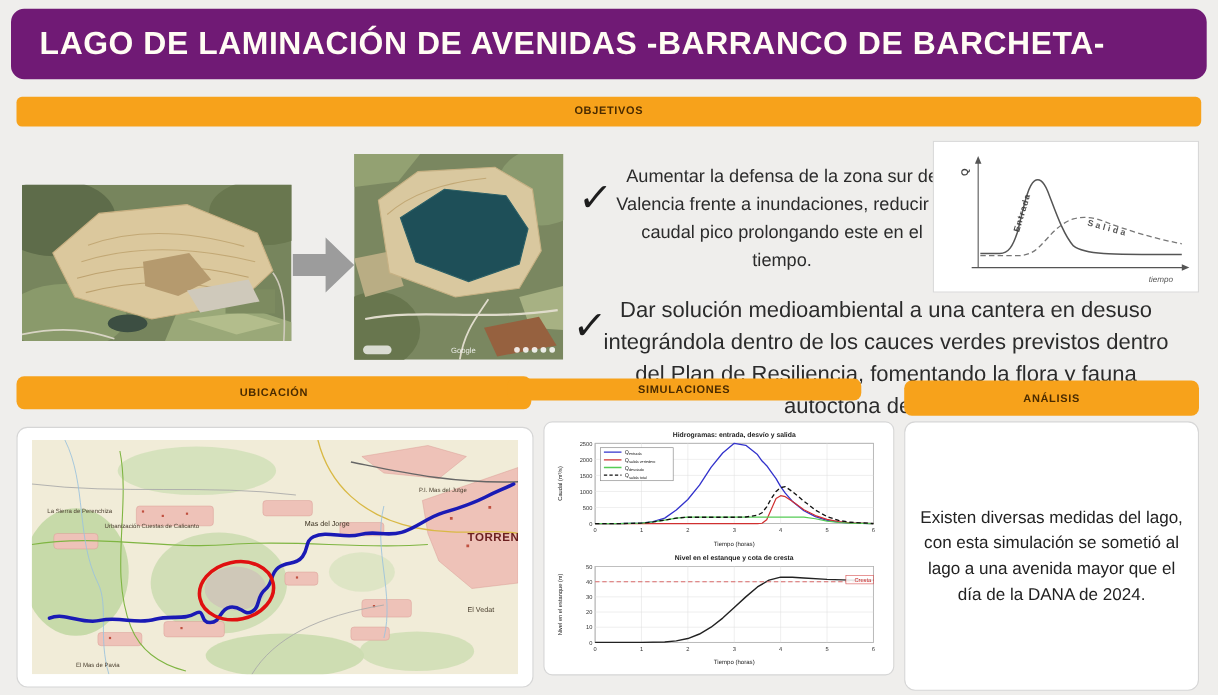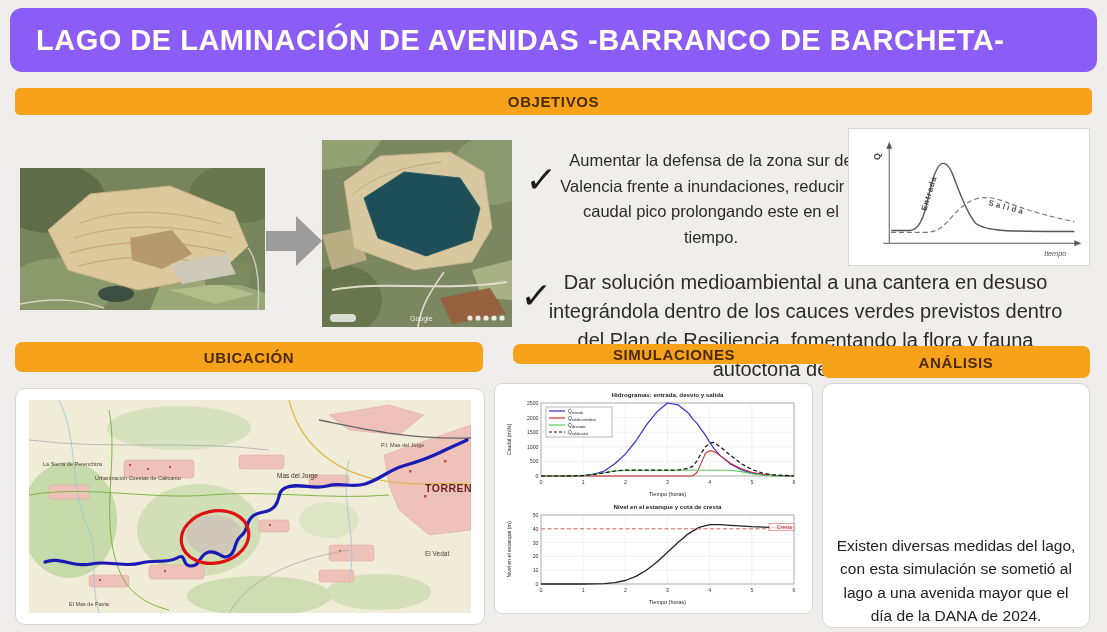--- a/index.html
+++ b/index.html
@@ -3,52 +3,52 @@
 <meta charset="utf-8">
 <style>
   html,body{margin:0;padding:0}
   body{
     width:1107px;height:632px;position:relative;overflow:hidden;
     background:#efeeec;font-family:"Liberation Sans",sans-serif;color:#2b2b2b;
   }
   svg{font-family:"Liberation Sans",sans-serif;display:block}
   .title-bar{
     position:absolute;left:10px;top:8px;width:1087px;height:64px;
-    background:#8b5cf6;border-radius:12px;display:flex;align-items:center;
+    background:#701a75;border-radius:12px;display:flex;align-items:center;
     padding-left:26px;box-sizing:border-box;
   }
   .title-bar h1{margin:0;color:#FFFDF4;font-size:29px;font-weight:bold;letter-spacing:.5px;white-space:nowrap}
   .bar{
     position:absolute;background:#F7A21B;border-radius:7px;
     display:flex;align-items:center;justify-content:center;
-    color:#4a2b00;font-weight:bold;font-size:15px;letter-spacing:.6px;
+    color:#4a2b00;font-weight:bold;font-size:10px;letter-spacing:.6px;
   }
   .objetivos-bar{left:15px;top:88px;width:1077px;height:27px;border-radius:5px}
   .bar-ubicacion{left:15px;top:342px;width:468px;height:30px}
-  .bar-simulaciones{left:513px;top:344px;width:322px;height:20px}
+  .bar-simulaciones{left:461px;top:344px;width:322px;height:20px}
   .bar-analisis{left:822px;top:346px;width:268px;height:32px}
   .photo-left{position:absolute;left:20px;top:168px;width:245px;height:142px}
   .photo-right{position:absolute;left:322px;top:140px;width:190px;height:187px}
   .arrow{position:absolute;left:266px;top:214px}
   .check{position:absolute;font-size:36px;color:#1d1d1d;line-height:1;transform:skewX(-6deg)}
   .check1{left:526px;top:162px}
   .check2{left:521px;top:278px}
   .obj-text{position:absolute;text-align:center;color:#2b2b2b}
   .obj1{left:556px;top:148px;width:310px;font-size:16.5px;line-height:1.55}
   .obj2{left:548px;top:268px;width:515px;font-size:20px;line-height:1.45}
   .mini-chart-box{
     position:absolute;left:848px;top:128px;width:242px;height:138px;
     background:#fff;border:1px solid #d8d8d8;box-sizing:border-box;padding:4px;
   }
   .panel{position:absolute;background:#fff;border:1px solid #d6d6d6;box-sizing:border-box}
   .panel-map{left:15px;top:388px;width:470px;height:237px;border-radius:10px;padding:11px 13px}
   .panel-sim{left:494px;top:383px;width:319px;height:231px;border-radius:8px;padding:4px 8px}
   .panel-analysis{
     left:822px;top:383px;width:268px;height:245px;border-radius:10px;
-    display:flex;flex-direction:column;justify-content:flex-end;
+    display:flex;flex-direction:column;justify-content:center;
     padding:0 12px;text-align:center;font-size:15.5px;line-height:1.5;color:#222;
   }
   .panel-analysis p{margin:0}
 </style>
 </head>
 <body>
 
 <div>
 
   <div class="title-bar">

